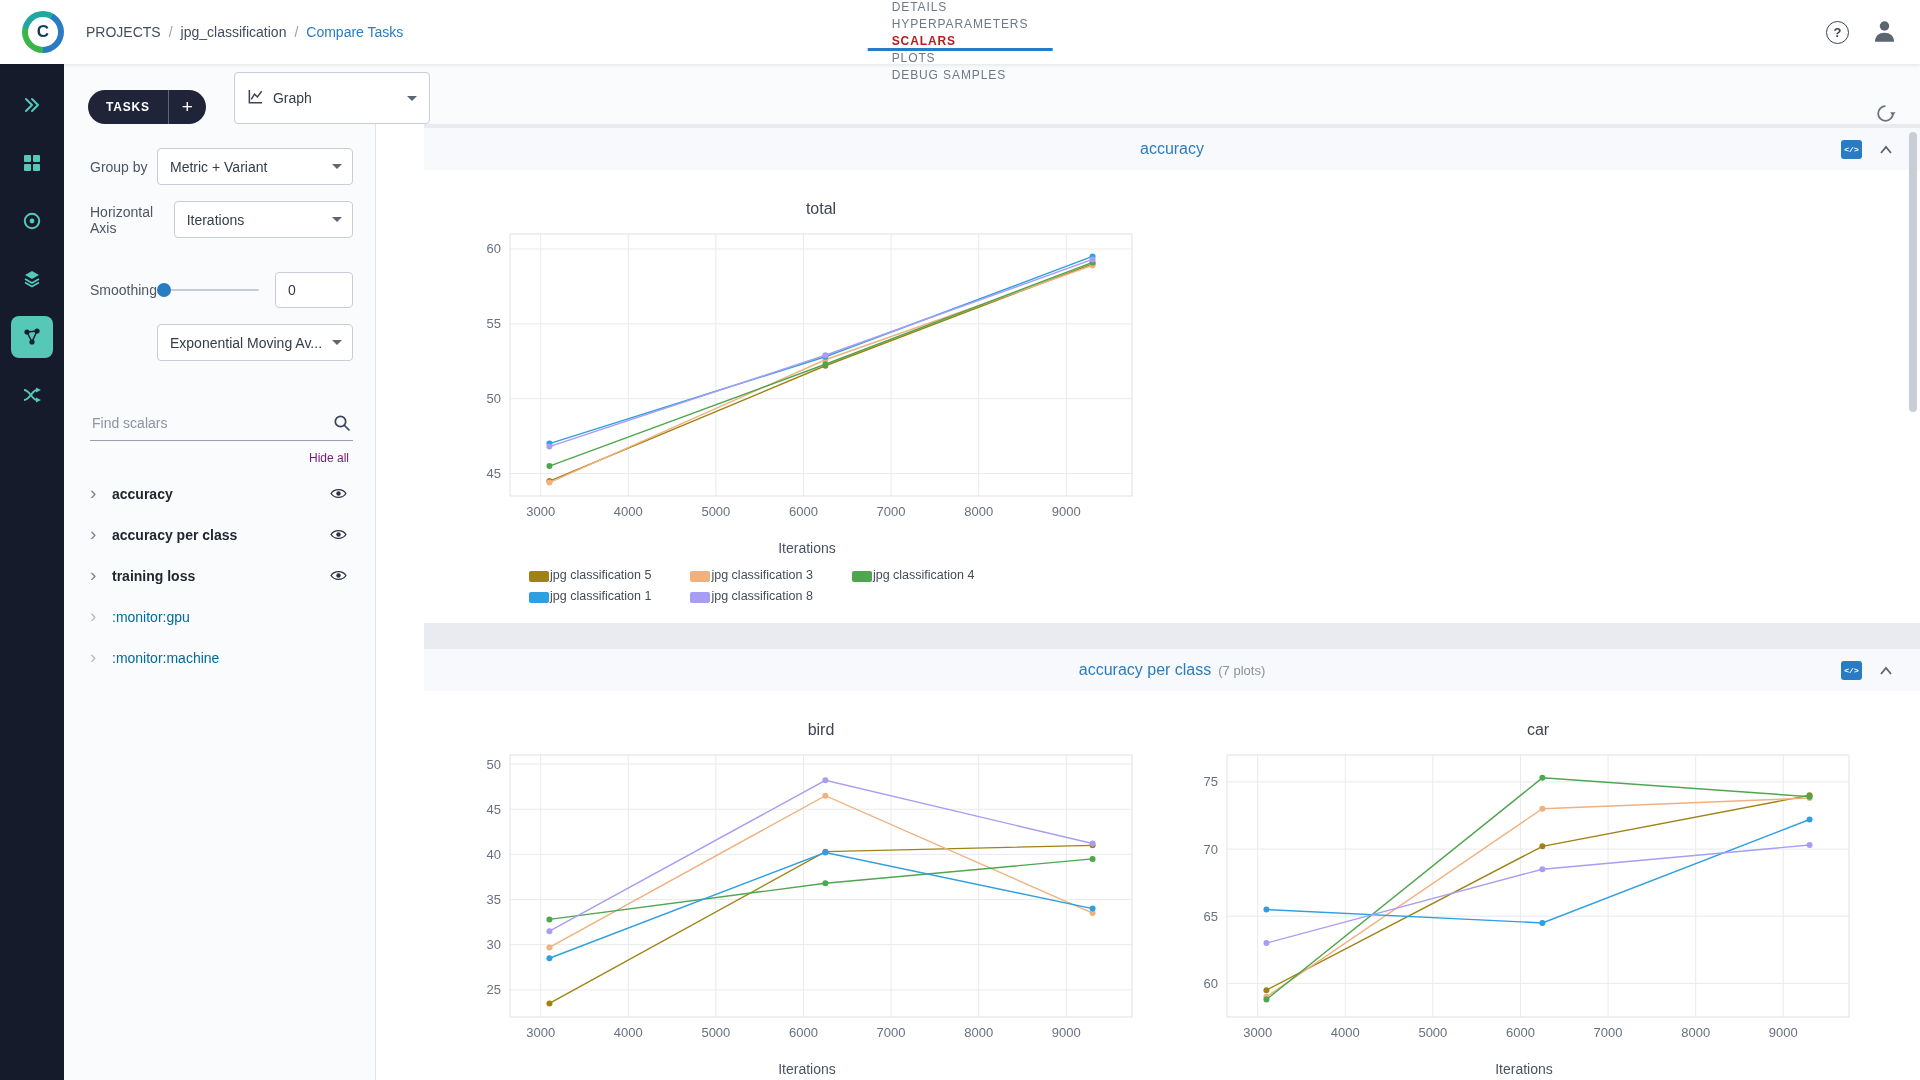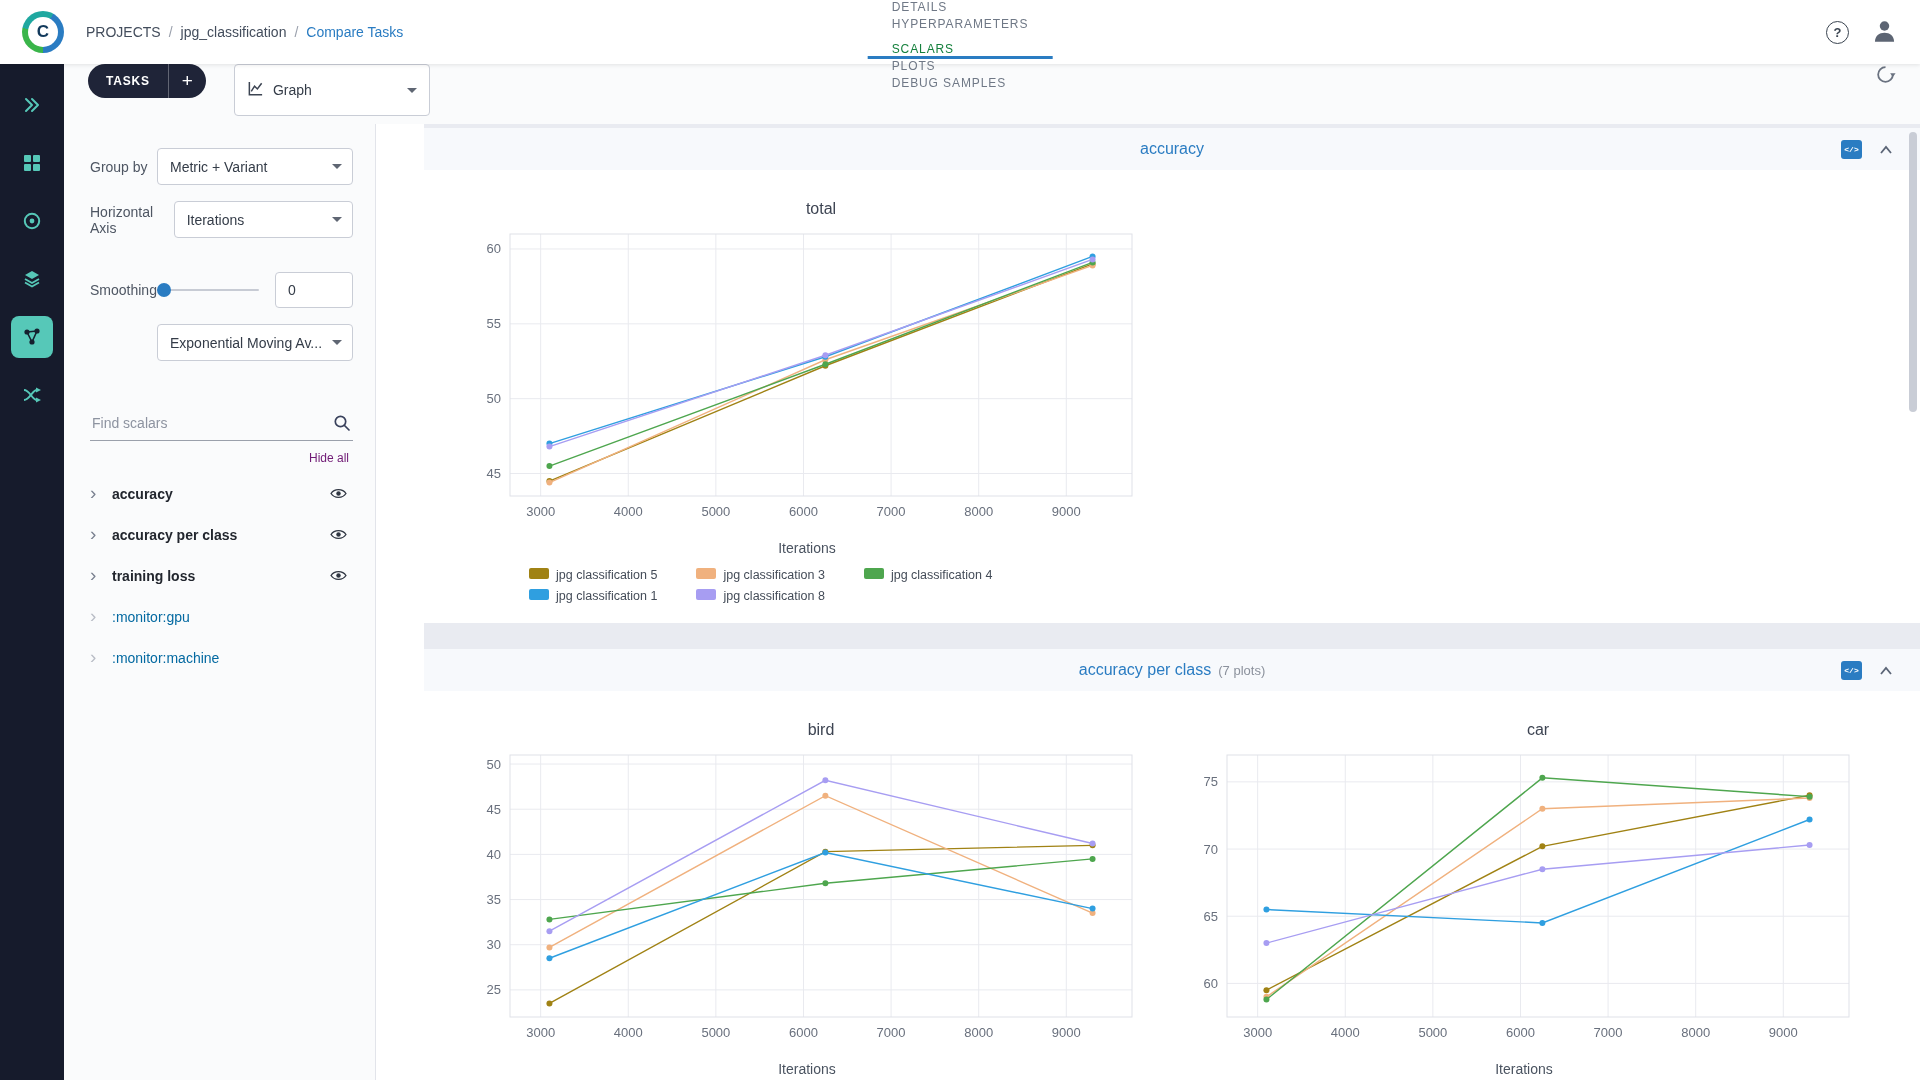--- a/index.html
+++ b/index.html
@@ -14,34 +14,34 @@
           display:flex; align-items:center; justify-content:center; flex:0 0 auto; }
   .logo-inner { width:30px; height:30px; border-radius:50%; background:#fff; display:flex; align-items:center;
                 justify-content:center; font-weight:bold; font-size:17px; color:#123a5c; }
   .breadcrumb { margin-left:22px; font-size:14px; display:flex; align-items:center; gap:8px; }
   .crumb { color:#434d5c; }
   .crumb-sep { color:#9aa0ac; }
   .crumb-current { color:#2a7cc2; }
   .tabs { position:absolute; left:50%; transform:translateX(-50%); height:100%; display:flex; align-items:stretch;flex-direction:column; }
   .tab { display:flex; align-items:center; padding:0 24px; font-size:12px; letter-spacing:.9px; color:#6f7886;
          border-bottom:3px solid transparent; cursor:pointer; }
-  .tab.active { color:#15803d; border-bottom-color:#2a7cc2; font-weight:normal;margin-top:8px; }
+  .tab.active { color:#b91c1c; border-bottom-color:#2a7cc2; font-weight:bold; }
   .topbar-right { margin-left:auto; display:flex; align-items:center; gap:22px; }
   .help-btn { width:23px; height:23px; border-radius:50%; border:1.8px solid #3a4450; background:none;
               color:#3a4450; font-size:13px; font-weight:bold; display:flex; align-items:center; justify-content:center; }
 
   
   .rail { position:absolute; top:64px; left:0; bottom:0; width:64px; background:#161b2c; z-index:15;
           display:flex; flex-direction:column; align-items:center; padding-top:20px; gap:16px; }
   .rail-item { width:42px; height:42px; border-radius:8px; display:flex; align-items:center; justify-content:center; cursor:pointer; }
   .rail-item.active { background:#56c8b8; }
 
   
   .toolbar { position:absolute; top:64px; left:64px; right:0; height:60px; background:#fafbfc;
-             display:flex; align-items:flex-start; padding:0 24px; }
+             display:flex; align-items:flex-end; padding:0 24px; }
   .tasks-group { display:flex; height:34px; }
   .tasks-btn { background:#1f2438; color:#fff; border:none; font-size:12px; font-weight:bold; letter-spacing:.8px;
                padding:0 18px; border-radius:17px 0 0 17px; cursor:pointer; }
   .add-btn { background:#1f2438; color:#fff; border:none; border-left:1px solid rgba(255,255,255,.3); font-size:19px;
              padding:0 13px 2px 13px; border-radius:0 17px 17px 0; cursor:pointer; line-height:1; }
   .view-select { margin-left:28px; width:196px; height:52px; background:#fff; border:1px solid #c9cdd6; border-radius:4px;
                  display:flex; align-items:center; gap:9px; padding:0 12px; font-size:14px; color:#343c48; cursor:pointer; }
   .view-select .caret { margin-left:auto; }
   .caret { width:0; height:0; border-left:5px solid transparent; border-right:5px solid transparent; border-top:5px solid #5f6673; }
   .icon-btn { margin-left:auto; background:none; border:none; cursor:pointer; display:flex; align-items:center; }
@@ -86,21 +86,21 @@
   .section-subtitle { font-size:13px; color:#8b919c; margin-left:7px; }
   .section-actions { margin-left:auto; display:flex; align-items:center; gap:16px; padding-right:26px; position:relative; z-index:2; }
   .code-btn { width:21px; height:19px; background:#2a7cc2; color:#fff; border:none; border-radius:3px; font-size:8px;
               font-weight:bold; cursor:pointer; display:flex; align-items:center; justify-content:center;
               font-family:"Liberation Mono",monospace; }
   .collapse-btn { background:none; border:none; cursor:pointer; display:flex; align-items:center; }
   .section-body { display:grid; grid-template-columns:1fr 1fr; padding:22px 24px 16px 38px; background:#fff; }
   .chart { width:700px; }
   .chart-xlabel { width:690px; text-align:center; font-size:14px; color:#4a5360; margin-top:4px; }
   .chart-legend { display:flex; flex-wrap:wrap; column-gap:22px; row-gap:7px; max-width:600px; margin:12px 0 4px 50px; }
-  .legend-item { display:flex; align-items:flex-start; gap:7px; cursor:pointer;padding-left:17px; }
+  .legend-item { display:flex; align-items:flex-end; gap:1px; cursor:pointer;padding-left:17px; }
   .legend-swatch { width:20px; height:11px; border-radius:2px; display:inline-block; }
   .legend-label { font-size:12.5px; color:#444c58; }
 
   
   .ctitle { fill:#3d4452; font-size:16px; text-anchor:middle; font-family:"Liberation Sans",sans-serif; }
   .tick { fill:#69707d; font-size:13px; font-family:"Liberation Sans",sans-serif; }
   .grid { stroke:#e9eaef; stroke-width:1; }
   .frame { fill:none; stroke:#dfe1e8; }
 
   

